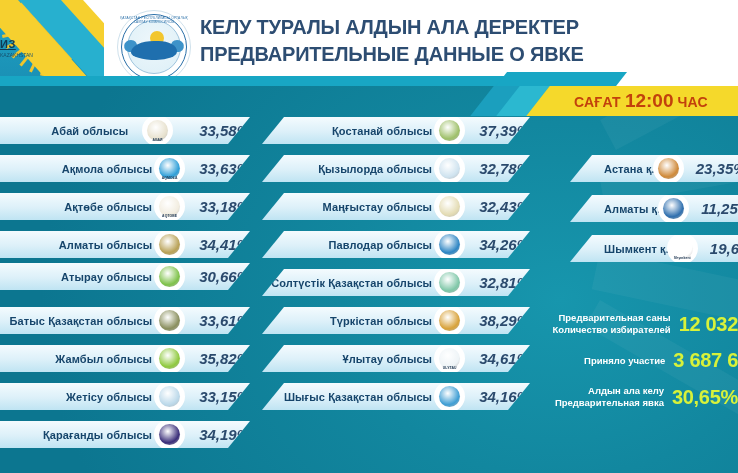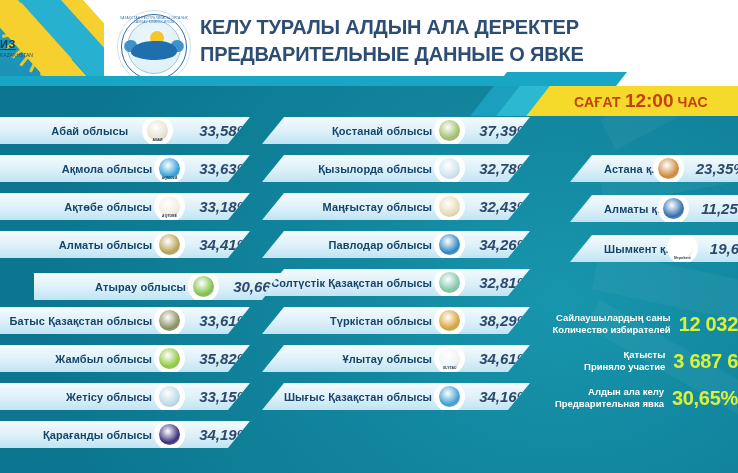--- a/index.html
+++ b/index.html
@@ -214,21 +214,21 @@
         </span>
         <span class="pct">33,18%</span>
       </div>
       <div class="row left" style="top: 231px;">
         <span class="label">Алматы  облысы</span>
         <span class="seal">
           <span class="inner" style="background: radial-gradient(circle at 42% 35%, rgb(255, 255, 255) 0%, rgb(185, 162, 87) 62%, rgba(0, 0, 0, 0.28) 100%);"></span>
         </span>
         <span class="pct">34,41%</span>
       </div>
-      <div class="row left" style="top: 273px; margin-left: 34px;">
+      <div class="row left" style="top: 263px;">
         <span class="label">Атырау  облысы</span>
         <span class="seal">
           <span class="inner" style="background: radial-gradient(circle at 42% 35%, rgb(255, 255, 255) 0%, rgb(127, 194, 74) 62%, rgba(0, 0, 0, 0.28) 100%);"></span>
         </span>
         <span class="pct">30,66%</span>
       </div>
       <div class="row left" style="top: 307px;">
         <span class="label">Батыс Қазақстан облысы</span>
         <span class="seal">
           <span class="inner" style="background: radial-gradient(circle at 42% 35%, rgb(255, 255, 255) 0%, rgb(138, 143, 94) 62%, rgba(0, 0, 0, 0.28) 100%);"></span>
@@ -333,28 +333,27 @@
           <span class="inner" style="background: radial-gradient(circle at 42% 35%, rgb(255, 255, 255) 0%, rgb(255, 255, 255) 62%, rgba(0, 0, 0, 0.28) 100%);"></span>
           <span class="mini">Shymkent</span>
         </span>
         <span class="pct">19,63%</span>
       </div>
     </div>
 
   <div id="stats">
       <div class="stat">
         <div class="names">
-          <div class="kz">Сайлаушылардың саны</div>
+          <div class="kz">Предварительная саны</div>
           <div class="ru">Количество избирателей</div>
         </div>
         <div class="val">12 032</div>
       </div>
       <div class="stat">
         <div class="names">
-          <div class="kz">Қатысты</div>
           <div class="ru">Приняло участие</div>
         </div>
         <div class="val">3 687 6</div>
       </div>
       <div class="stat">
         <div class="names">
           <div class="kz">Алдын ала келу</div>
           <div class="ru">Предварительная явка</div>
         </div>
         <div class="val">30,65%</div>

